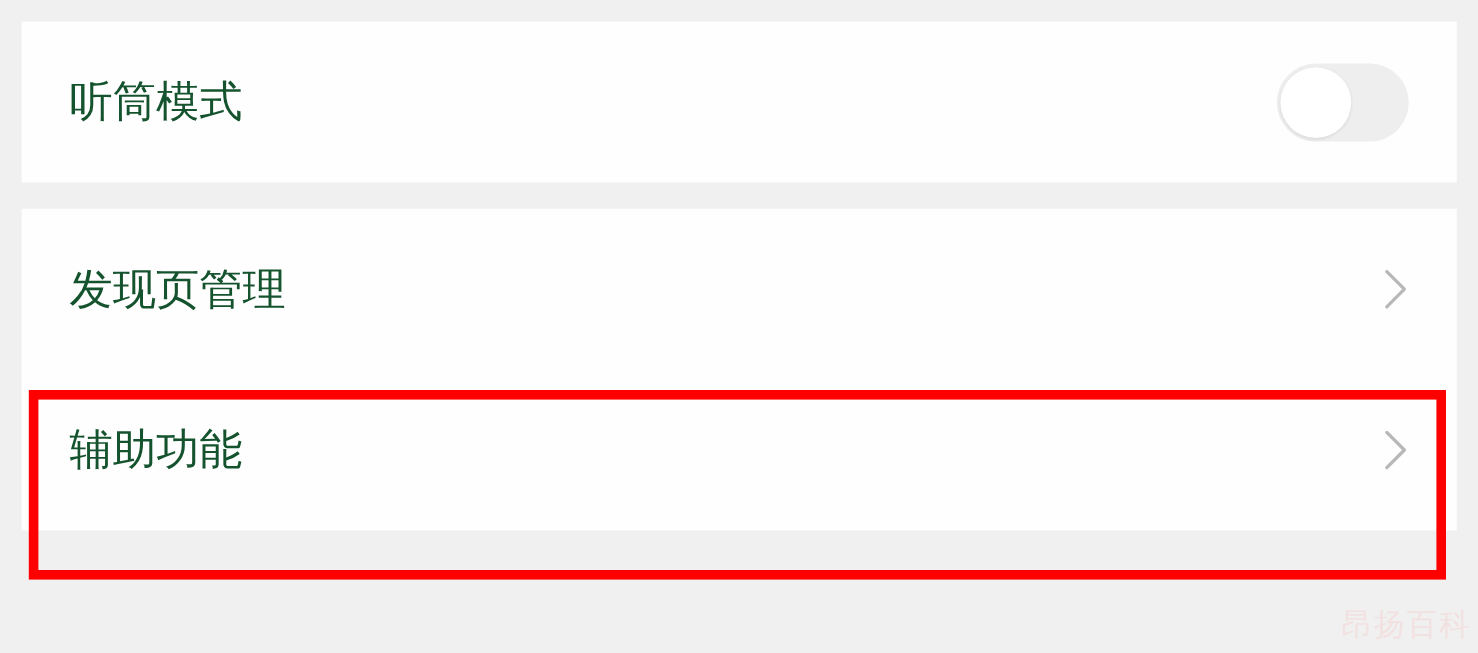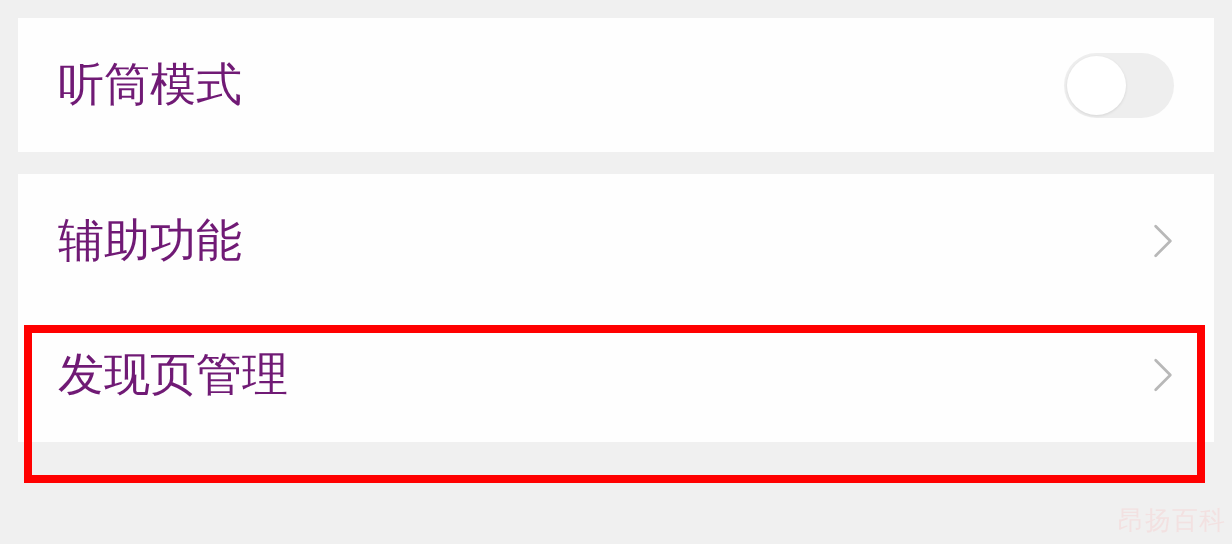--- a/index.html
+++ b/index.html
@@ -25,22 +25,22 @@
     }
     .row {
       display: flex;
       align-items: center;
       justify-content: space-between;
       padding: 0 40px;
       height: 134px;
       position: relative;
     }
     .row-label {
-      font-size: 46px;
-      color: #701a75;
+      font-size: 36px;
+      color: #14532d;
       font-weight: 400;
     }
     .toggle {
       width: 110px;
       height: 65px;
       background: #eeeeee;
       border-radius: 33px;
       position: relative;
       cursor: pointer;
     }
@@ -90,29 +90,29 @@
     <div class="row">
       <span class="row-label">听筒模式</span>
       <div class="toggle">
         <div class="toggle-knob"></div>
       </div>
     </div>
   </div>
 
   <div class="section">
     <div class="row">
-      <span class="row-label">辅助功能</span>
+      <span class="row-label">发现页管理</span>
       <span class="chevron">
         <svg viewBox="0 0 12 20" fill="none" stroke="#b8b8b8" stroke-width="1.5" stroke-linecap="round" stroke-linejoin="round">
           <polyline points="2,2 10,10 2,18"></polyline>
         </svg>
       </span>
     </div>
     <div class="row">
-      <span class="row-label">发现页管理</span>
+      <span class="row-label">辅助功能</span>
       <span class="chevron">
         <svg viewBox="0 0 12 20" fill="none" stroke="#b8b8b8" stroke-width="1.5" stroke-linecap="round" stroke-linejoin="round">
           <polyline points="2,2 10,10 2,18"></polyline>
         </svg>
       </span>
     </div>
   </div>
 
 </div>
 

